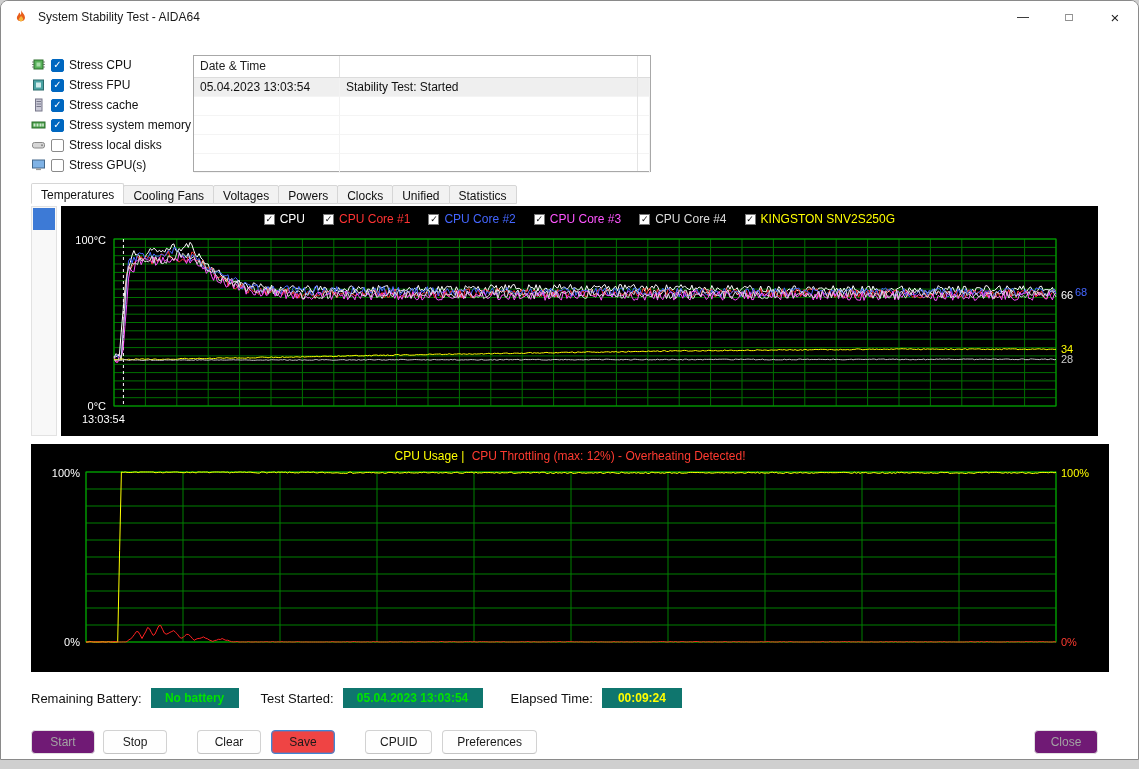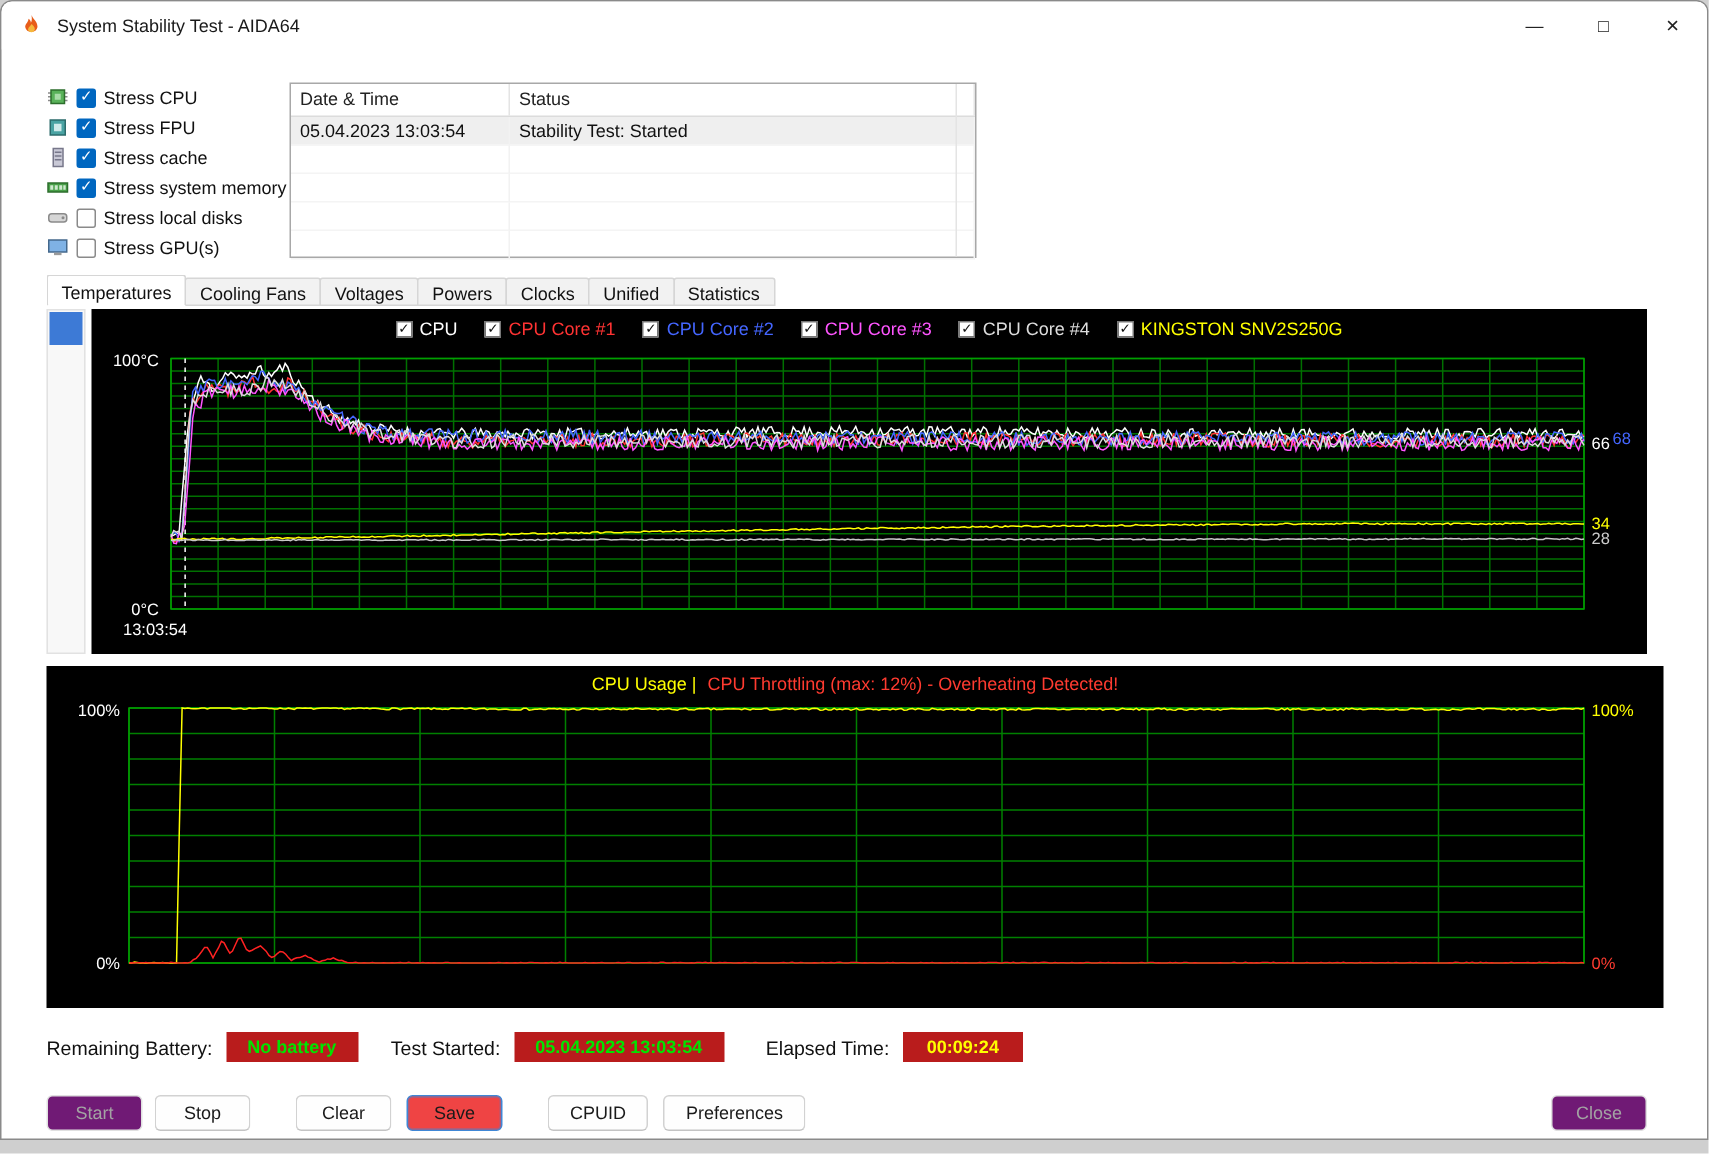--- a/index.html
+++ b/index.html
@@ -56,21 +56,21 @@
   .lg-item { display:flex; align-items:center; gap:5px; }
   .lg-cb { width:11px; height:11px; background:#fff; border:1px solid #777; display:inline-flex; align-items:center; justify-content:center; flex:none; }
   .lg-cb::after { content:"✓"; font-size:9px; color:#111; line-height:1; }
   .lg-label { font-size:12px; }
   .chart-title { position:absolute; top:5px; left:0; right:0; text-align:center; font-size:12px; z-index:3; }
   .chart-title span { margin:0 2px; }
   svg.plot { position:absolute; top:0; left:0; }
   svg.plot text { font-family:"Liberation Sans", sans-serif; font-size:11px; }
   
   .status-row { display:flex; align-items:center; margin-top:16px; font-size:13px; color:#111; }
-  .status-box { background:#b91c1c; height:20px; line-height:20px; text-align:center; font-size:12px; font-weight:700; margin-left:9px; }
+  .status-box { background:#0f766e; height:20px; line-height:20px; text-align:center; font-size:12px; font-weight:700; margin-left:9px; }
   .sb-battery { width:88px; } .sb-started { width:140px; } .sb-elapsed { width:80px; }
   .lbl-started { margin-left:22px; } .lbl-elapsed { margin-left:28px; }
   
   .button-row { display:flex; align-items:center; margin-top:22px; }
   .btn { min-width:64px; height:24px; padding:0 14px; font-size:12px; color:#1a1a1a;
          background:#fefefe; border:1px solid #d2d2d2; border-bottom-color:#c4c4c4; border-radius:4px;
          display:inline-flex; align-items:center; justify-content:center; }
   .btn.disabled { color:#a3a3a3; background:#701a75; border-color:#e0e0e0; }
   .btn.focused { background:#ef4444; border-color:#3f87d6; box-shadow:0 0 0 1px rgba(63,135,214,.35) inset; }
   .m8 { margin-left:8px; } .m30 { margin-left:30px; } .m10 { margin-left:10px; } .mauto { margin-left:auto; }
@@ -172,21 +172,20 @@
               </svg>
           </span>
           <span class="cb"></span>
           <span class="opt-label">Stress GPU(s)</span>
         </div>
       </div>
 
       <div class="elog">
         <div class="elog-head">
           <div class="c1">Date &amp; Time</div>
-          <div class="c2">Status</div>
         </div>
         <div class="elog-row sel">
           <div class="c1">05.04.2023 13:03:54</div>
           <div class="c2">Stability Test: Started</div>
         </div>
         <div class="elog-row">
             <div class="c1"></div>
             <div class="c2"></div>
           </div>
         <div class="elog-row">

